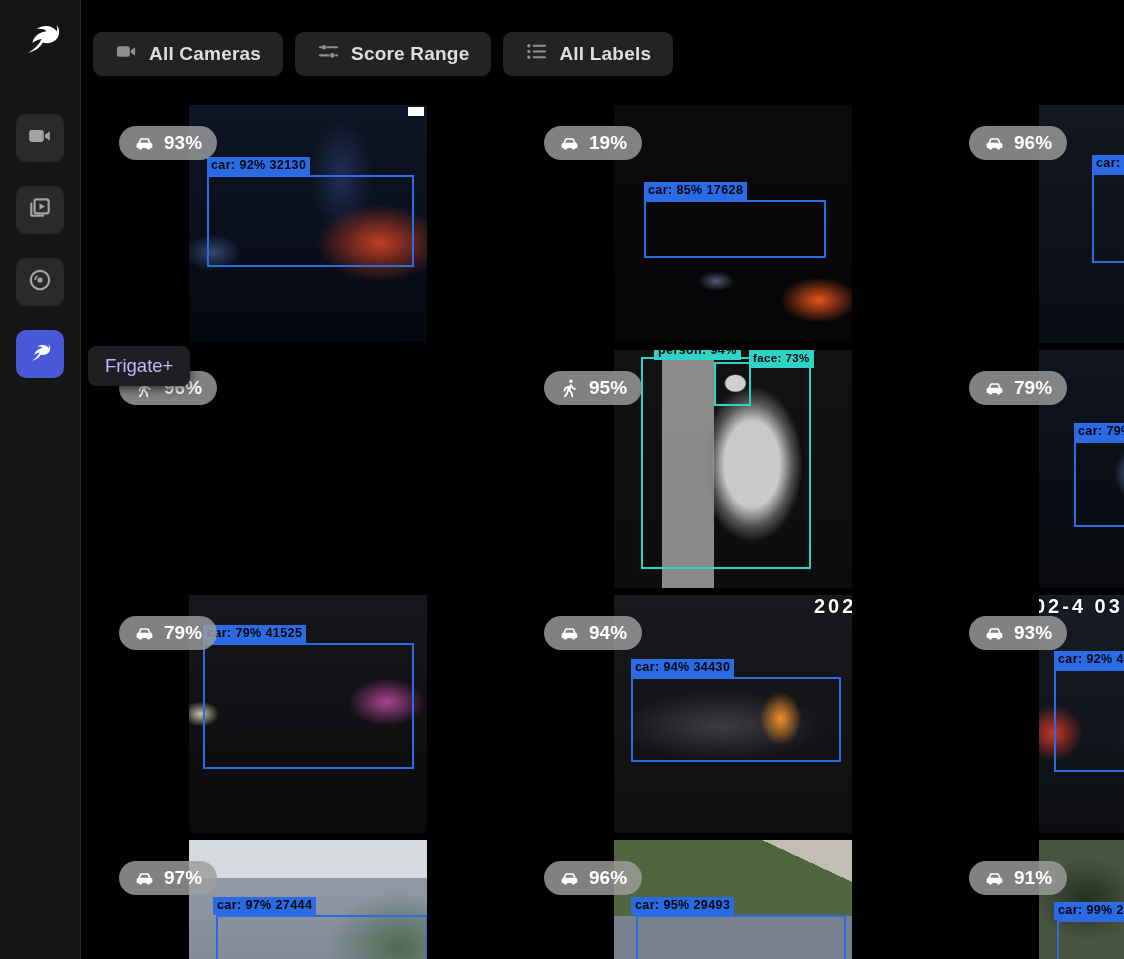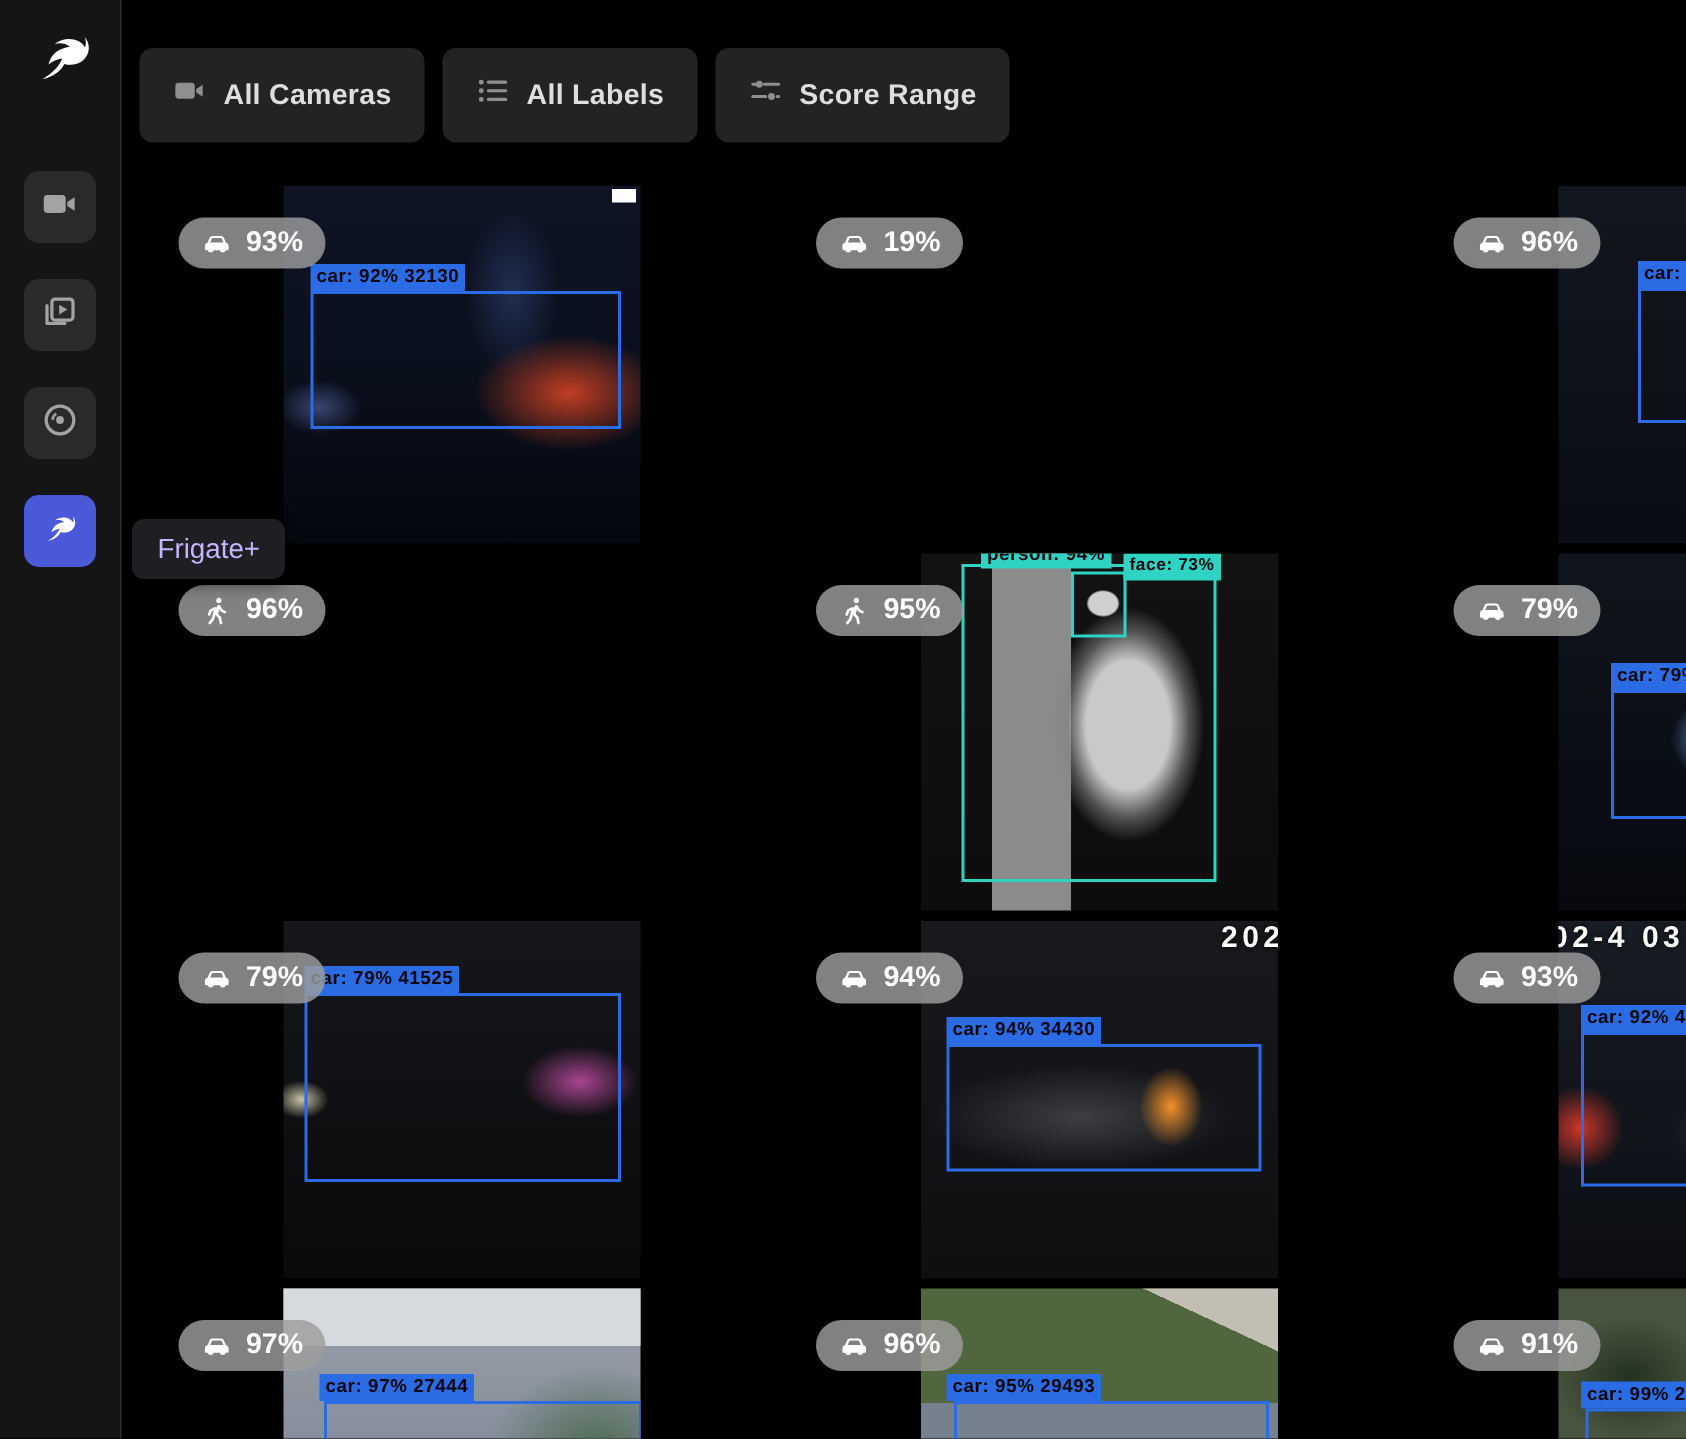--- a/index.html
+++ b/index.html
@@ -19,21 +19,21 @@
   .side-btn{
     width:48px;height:48px;border-radius:10px;background:#2a2a2a;
     display:flex;align-items:center;justify-content:center;color:#a3a3a3;cursor:pointer;
   }
   .side-btn svg{width:26px;height:26px;}
   .side-btn.selected{background:#4a59d8;color:#fff;}
   
   .main{margin-left:81px;}
   .toolbar{display:flex;gap:12px;padding:32px 0 0 12px;}
   .tb-btn{
-    height:63px;border-radius:9px;background:#232323;border:none;cursor:pointer;
+    height:44px;border-radius:9px;background:#232323;border:none;cursor:pointer;
     display:flex;align-items:center;gap:11px;padding:0 22px;
     color:#dedede;font-family:"Liberation Sans",sans-serif;
     font-size:19px;font-weight:700;letter-spacing:.2px;justify-content:space-between;
   }
   .tb-btn svg{width:23px;height:23px;color:#8f8f8f;}
   
   .grid{
     margin-top:29px;margin-left:15px;
     display:grid;grid-template-columns:repeat(3,425px);grid-auto-rows:238px;
     row-gap:7px;
@@ -178,57 +178,62 @@
         <svg viewBox="0 0 24 24" fill="currentColor">
             <rect x="2" y="6.5" width="13.5" height="11" rx="2.2"></rect>
             <path d="M16.5 10.8 21 7.8v8.4l-4.5-3z"></path>
           </svg>
       </span>
       <span>All Cameras</span>
     </button>
     <button class="tb-btn">
       <span>
         <svg viewBox="0 0 24 24" fill="none" stroke="currentColor" stroke-width="2.2" stroke-linecap="round">
-            <path d="M9 6h12M9 12h12M9 18h12"></path>
-            <path d="M4 6h.01M4 12h.01M4 18h.01" stroke-width="3.4"></path>
-          </svg>
-      </span>
-      <span>All Labels</span>
-    </button>
-    <button class="tb-btn">
-      <span>
-        <svg viewBox="0 0 24 24" fill="none" stroke="currentColor" stroke-width="2.2" stroke-linecap="round">
             <path d="M11 7.5h10M3 7.5h2"></path>
             <circle cx="7.5" cy="7.5" r="2.4" fill="currentColor" stroke="none"></circle>
             <path d="M3 16h9M20 16h1"></path>
             <circle cx="16" cy="16" r="2.4" fill="currentColor" stroke="none"></circle>
           </svg>
       </span>
       <span>Score Range</span>
     </button>
+    <button class="tb-btn">
+      <span>
+        <svg viewBox="0 0 24 24" fill="none" stroke="currentColor" stroke-width="2.2" stroke-linecap="round">
+            <path d="M9 6h12M9 12h12M9 18h12"></path>
+            <path d="M4 6h.01M4 12h.01M4 18h.01" stroke-width="3.4"></path>
+          </svg>
+      </span>
+      <span>All Labels</span>
+    </button>
   </div>
 
   <div class="grid">
       <div class="tile">
     <div class="snap s1">
       <div class="bbox" style="left: 18px; top: 70px; width: 207px; height: 92px; border-color: rgb(43, 107, 228);"></div>
       <span class="blabel" style="left: 18px; top: 52px; background: rgb(43, 107, 228);">car: 92% 32130</span>
 
       <span class="wblock" style="left: 219px; top: 2px; width: 16px; height: 9px;"></span>
     </div>
     <div class="badge">
       <span class="badge-icon" style="display: flex;">
             <svg viewBox="0 0 24 24" fill="currentColor" style="width: 21px; height: 21px;">
               <path d="M5 11.2 6.6 7.4C7 6.6 7.8 6 8.7 6h6.6c.9 0 1.7.6 2.1 1.4l1.6 3.8c1.2.1 2 1.1 2 2.3V16c0 .6-.4 1-1 1h-1.1a2.4 2.4 0 0 1-4.6 0H9.7a2.4 2.4 0 0 1-4.6 0H4c-.6 0-1-.4-1-1v-2.5c0-1.2.8-2.2 2-2.3zm2-.2h10l-1.2-2.8a.8.8 0 0 0-.7-.5H8.9a.8.8 0 0 0-.7.5L7 11z"></path>
             </svg>
           </span>
       <span class="badge-score">93%</span>
     </div>
   </div>
       <div class="tile">
+    <div class="snap s2">
+      <div class="bbox" style="left: 30px; top: 95px; width: 182px; height: 58px; border-color: rgb(43, 107, 228);"></div>
+      <span class="blabel" style="left: 30px; top: 77px; background: rgb(43, 107, 228);">car: 85% 17628</span>
+
+    </div>
     <div class="badge">
       <span class="badge-icon" style="display: flex;">
             <svg viewBox="0 0 24 24" fill="currentColor" style="width: 21px; height: 21px;">
               <path d="M5 11.2 6.6 7.4C7 6.6 7.8 6 8.7 6h6.6c.9 0 1.7.6 2.1 1.4l1.6 3.8c1.2.1 2 1.1 2 2.3V16c0 .6-.4 1-1 1h-1.1a2.4 2.4 0 0 1-4.6 0H9.7a2.4 2.4 0 0 1-4.6 0H4c-.6 0-1-.4-1-1v-2.5c0-1.2.8-2.2 2-2.3zm2-.2h10l-1.2-2.8a.8.8 0 0 0-.7-.5H8.9a.8.8 0 0 0-.7.5L7 11z"></path>
             </svg>
           </span>
       <span class="badge-score">19%</span>
     </div>
   </div>
       <div class="tile">

